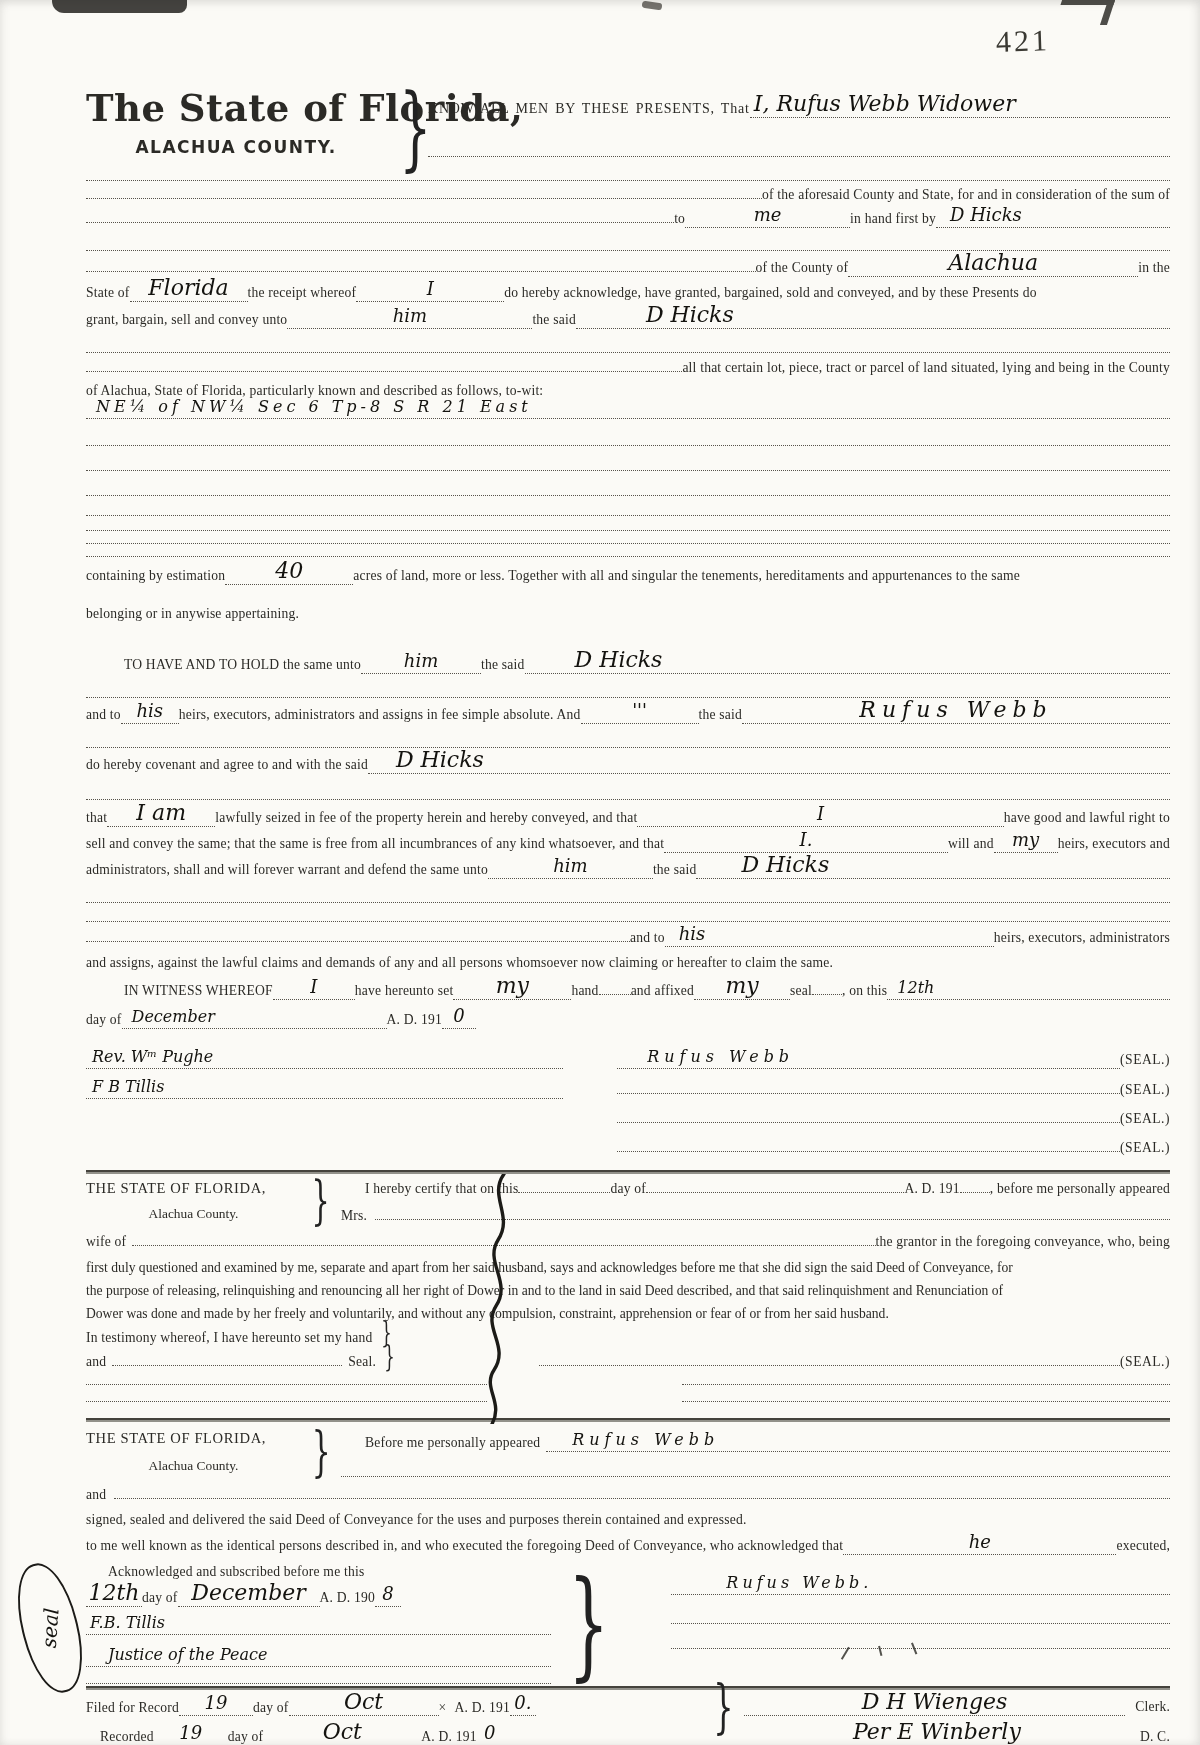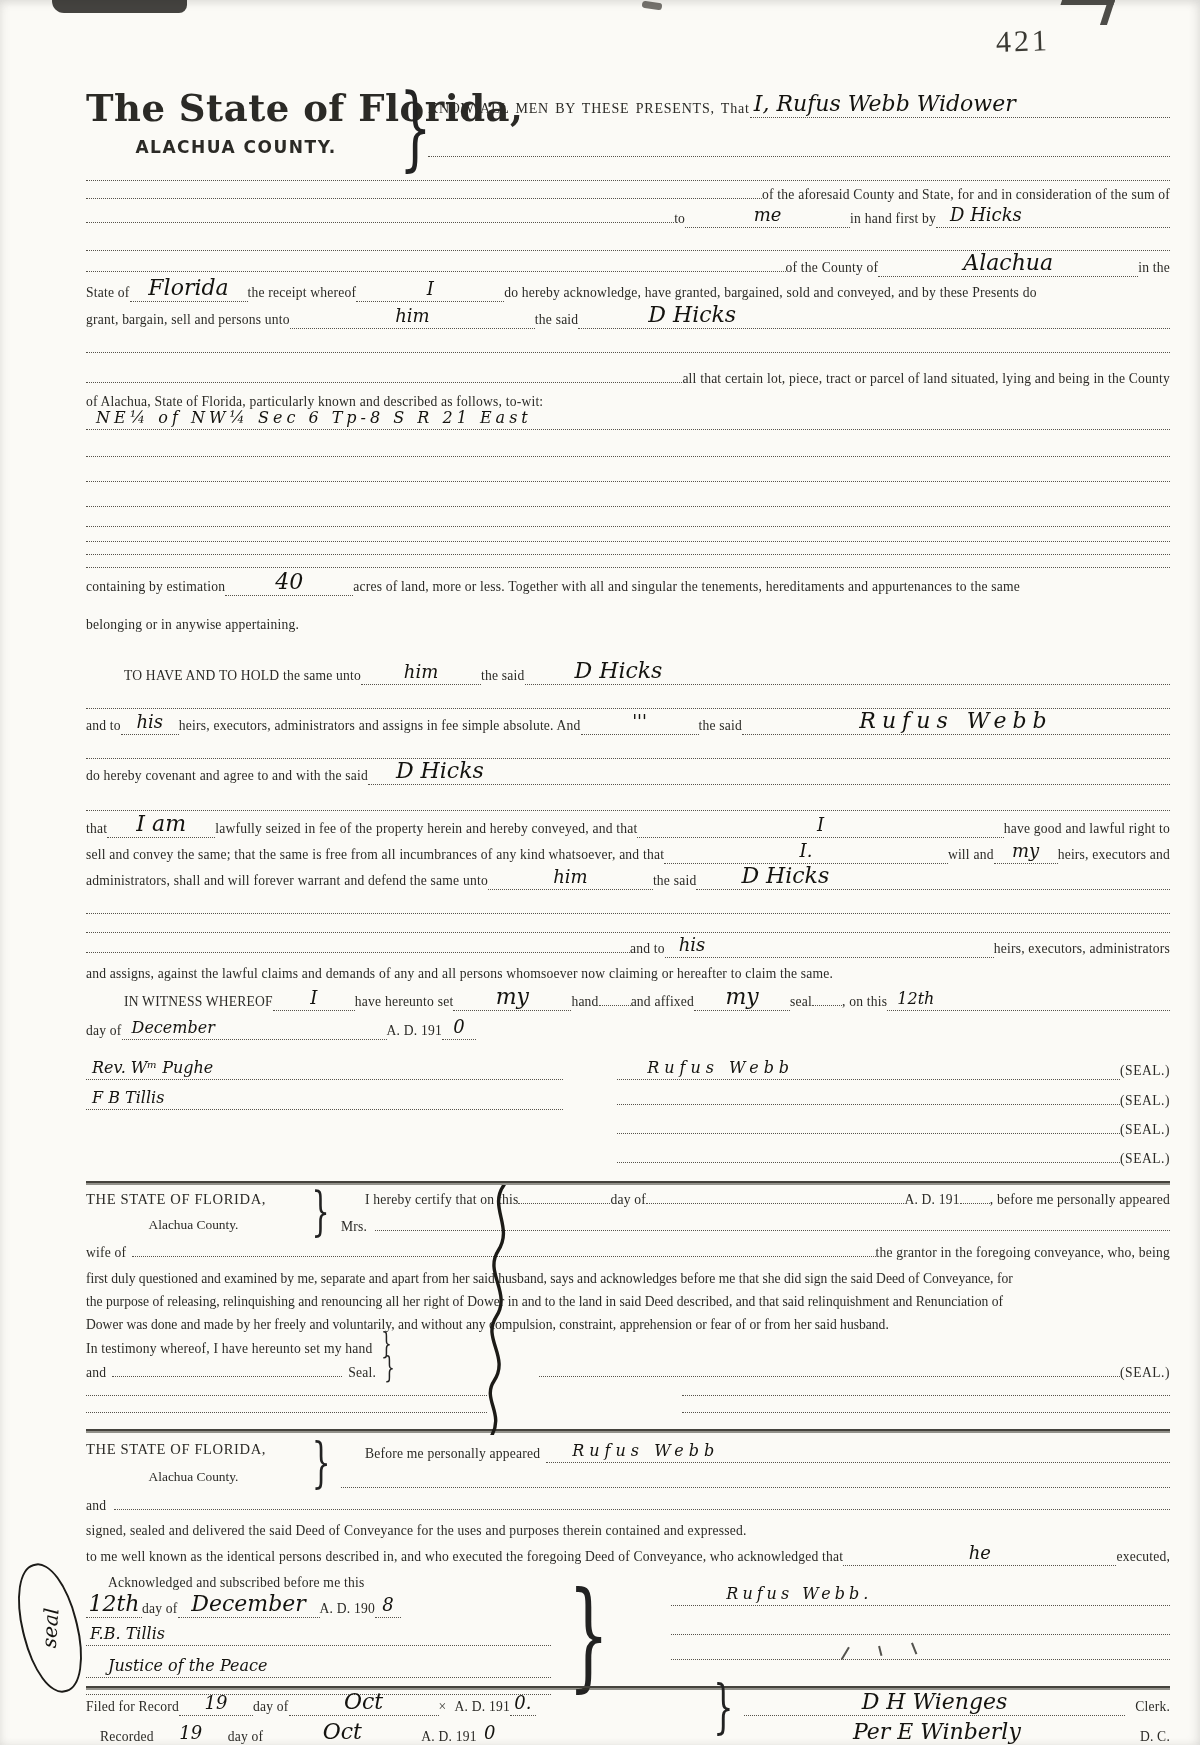--- a/index.html
+++ b/index.html
@@ -88,42 +88,42 @@
       <span class="b" style="width:165px;"><span class="hw">me</span></span>
       <span class="print">in hand first by</span>
       <span class="b" style="width:220px; text-align:left; padding-left:14px;"><span class="hw">D Hicks</span></span>
     </div>
 
     <div class="dotline" style="margin-top:22px;"></div>
 
     <div class="row" style="margin-top:8px;">
       <span class="b g"></span>
       <span class="print">of the County of</span>
-      <span class="b" style="width:260px;"><span class="hw hw-lg">Alachua</span></span>
+      <span class="b" style="width:290px;"><span class="hw hw-lg">Alachua</span></span>
       <span class="print">in the</span>
     </div>
 
     <div class="row" style="margin-top:7px;">
       <span class="print">State of</span>
       <span class="b" style="width:118px;"><span class="hw hw-lg">Florida</span></span>
       <span class="print">the receipt whereof</span>
       <span class="b" style="width:148px;"><span class="hw">I</span></span>
       <span class="print">do hereby acknowledge, have granted, bargained, sold and conveyed, and by these Presents do</span>
     </div>
 
     <div class="row" style="margin-top:9px;">
-      <span class="print">grant, bargain, sell and persons unto</span>
+      <span class="print">grant, bargain, sell and convey unto</span>
       <span class="b" style="width:245px;"><span class="hw">him</span></span>
       <span class="print">the said</span>
       <span class="b g" style="text-align:left; padding-left:70px;"><span class="hw hw-lg">D Hicks</span></span>
     </div>
 
     <div class="dotline" style="margin-top:23px;"></div>
 
-    <div class="row" style="margin-top:17px;">
+    <div class="row" style="margin-top:6px;">
       <span class="b g"></span>
       <span class="print">all that certain lot, piece, tract or parcel of land situated, lying and being in the County</span>
     </div>
 
     <div class="row" style="margin-top:6px;">
       <span class="print">of Alachua, State of Florida, particularly known and described as follows, to-wit:</span>
     </div>
 
     <div class="row" style="margin-top:2px;">
       <span class="b g" style="text-align:left; padding-left:10px;"><span class="hw hw-xl" style="letter-spacing:4px;">NE¼ of NW¼ Sec 6 Tp-8 S R 21 East</span></span>
@@ -410,21 +410,21 @@
   </div>
 
   <div class="margin-seal">
     <span class="hw">seal</span>
   </div>
 
   <div class="footer-abs">
     <div class="rule"></div>
     <div style="display:flex; align-items:center; margin-top:4px;">
       <div style="width:57%;">
-        <div class="row" style="margin-top:6px;">
+        <div class="row" style="margin-top:6px;align-items:center;">
           <span class="print">Filed for Record</span>
           <span class="b" style="width:74px;"><span class="hw">19</span></span>
           <span class="print">day of</span>
           <span class="b" style="width:150px;"><span class="hw hw-lg">Oct</span></span>
           <span class="print" style="margin-right:8px; color:#3a3933;">×</span>
           <span class="print">A. D. 191</span>
           <span class="b" style="width:26px;"><span class="hw">0.</span></span>
         </div>
         <div class="row" style="margin-top:12px;">
           <span class="print" style="padding-left:14px;">Recorded</span>

